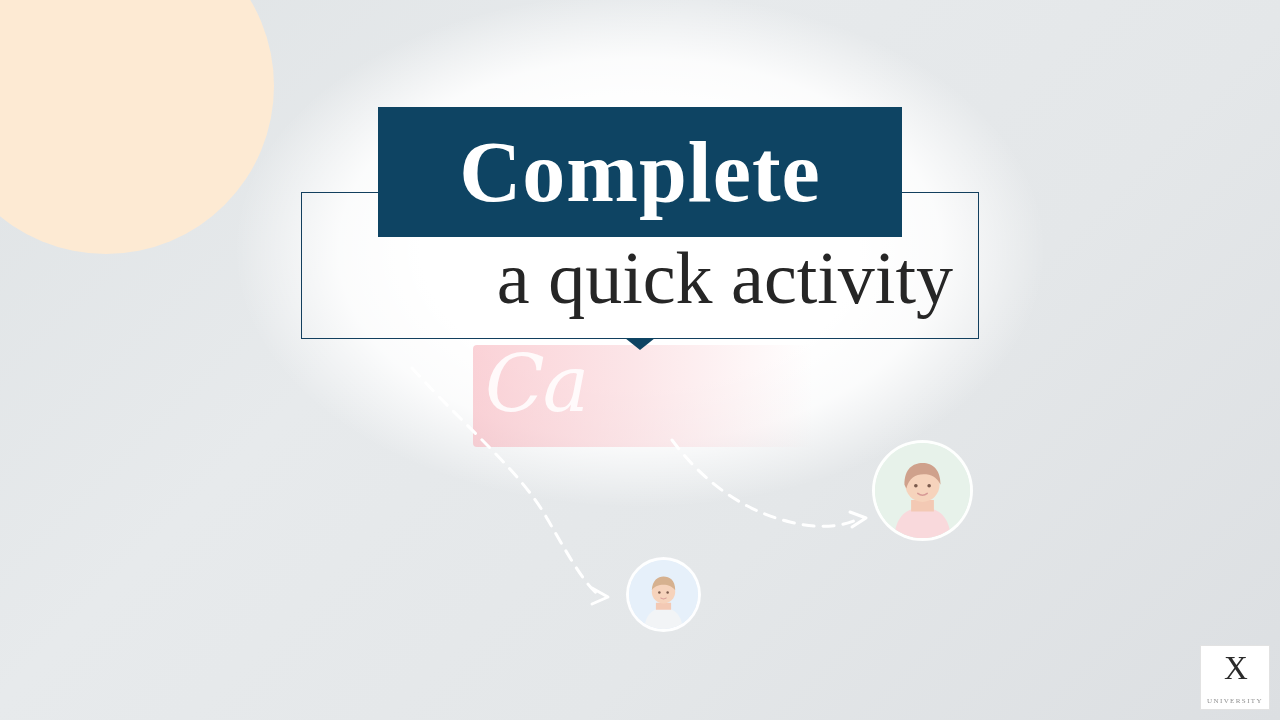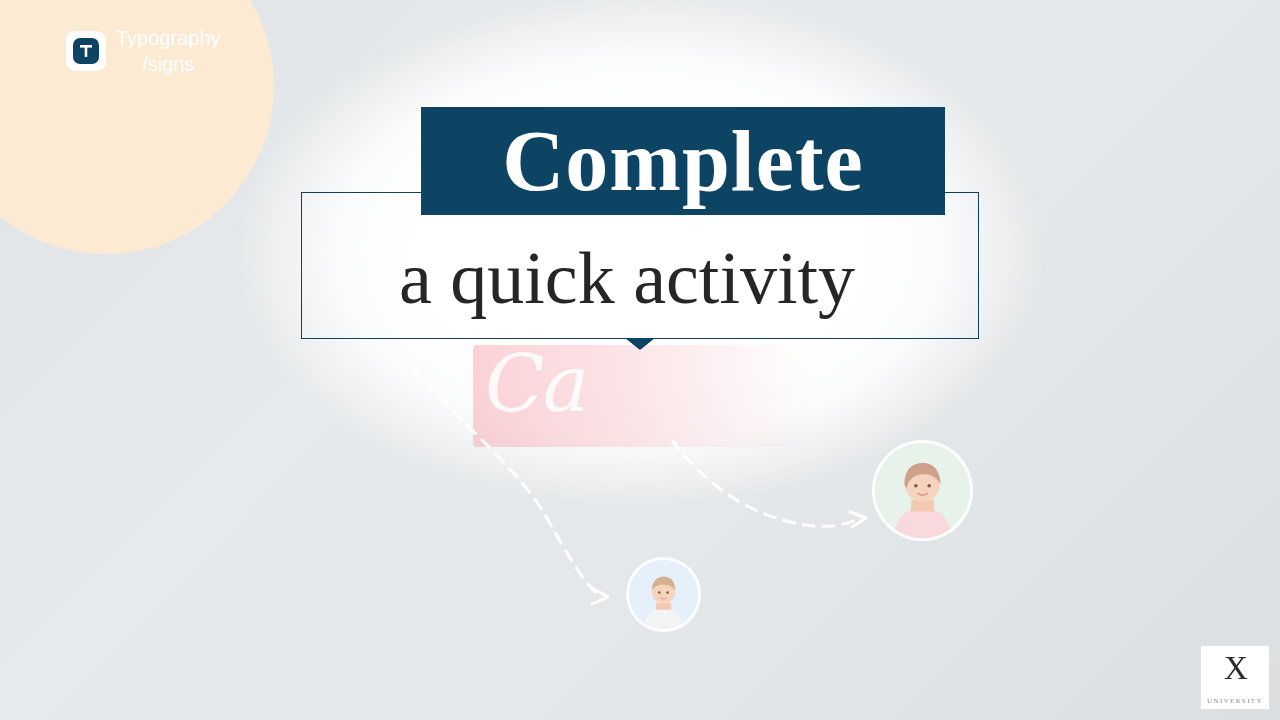--- a/index.html
+++ b/index.html
@@ -69,26 +69,25 @@
     box-sizing: border-box;
     background: transparent;
   }
 
   
   .title-bar {
     position: absolute;
     left: 378px;
     top: 107px;
     width: 524px;
-    height: 108px;
+    height: 130px;
     background: #0e4463;
     display: flex;
     align-items: center;
     justify-content: center;
-    margin-left: 43px;
   }
   .title-bar .title-text {
     color: #ffffff;
     font-family: "Liberation Serif", serif;
     font-weight: bold;
     font-size: 86px;
     line-height: 1;
     letter-spacing: 1px;
   }
 
@@ -103,21 +102,21 @@
     border-right: 15px solid transparent;
     border-top: 12px solid #0e4463;
   }
 
   
   .subtitle {
     position: absolute;
     left: 301px;
     top: 232px;
     width: 652px;
-    text-align: center;
+    text-align: right;
     color: #262626;
     font-family: "Liberation Serif", serif;
     font-size: 74px;
     line-height: 92px;
     white-space: nowrap;
   }
 
   
   .ghost-mark {
     position: absolute;
@@ -203,33 +202,20 @@
     color: #8f8f8f;
     margin-top: 12px;
   }
 </style>
 </head>
 <body>
 
 <div class="slide">
 
   <div class="badge-circle"></div>
-  <div class="badge-inner">
-    <div class="badge-logo">
-      <svg width="28" height="28" viewBox="0 0 28 28" aria-hidden="true">
-        <rect x="1" y="1" width="26" height="26" rx="7" fill="#0e4463"></rect>
-        <rect x="8" y="8" width="12" height="2.6" fill="#ffffff"></rect>
-        <rect x="12.7" y="8" width="2.6" height="12" fill="#ffffff"></rect>
-      </svg>
-    </div>
-    <div class="badge-text">
-      <span>Typography</span>
-      <span>/signs</span>
-    </div>
-  </div>
 
   <div class="outline-box"></div>
 
   <div class="ghost-mark">
     <span class="ghost-script">Ca</span>
   </div>
 
   <svg class="arrows" viewBox="0 0 1280 720" aria-hidden="true">
     <path d="M412 368 C 468 430, 520 470, 548 520 C 572 562, 586 586, 600 596" fill="none" stroke="#ffffff" stroke-width="3" stroke-dasharray="11 9" stroke-linecap="round"></path>
     <path d="M592 588 L 608 597 L 592 604" fill="none" stroke="#ffffff" stroke-width="3" stroke-linecap="round" stroke-linejoin="round"></path>

